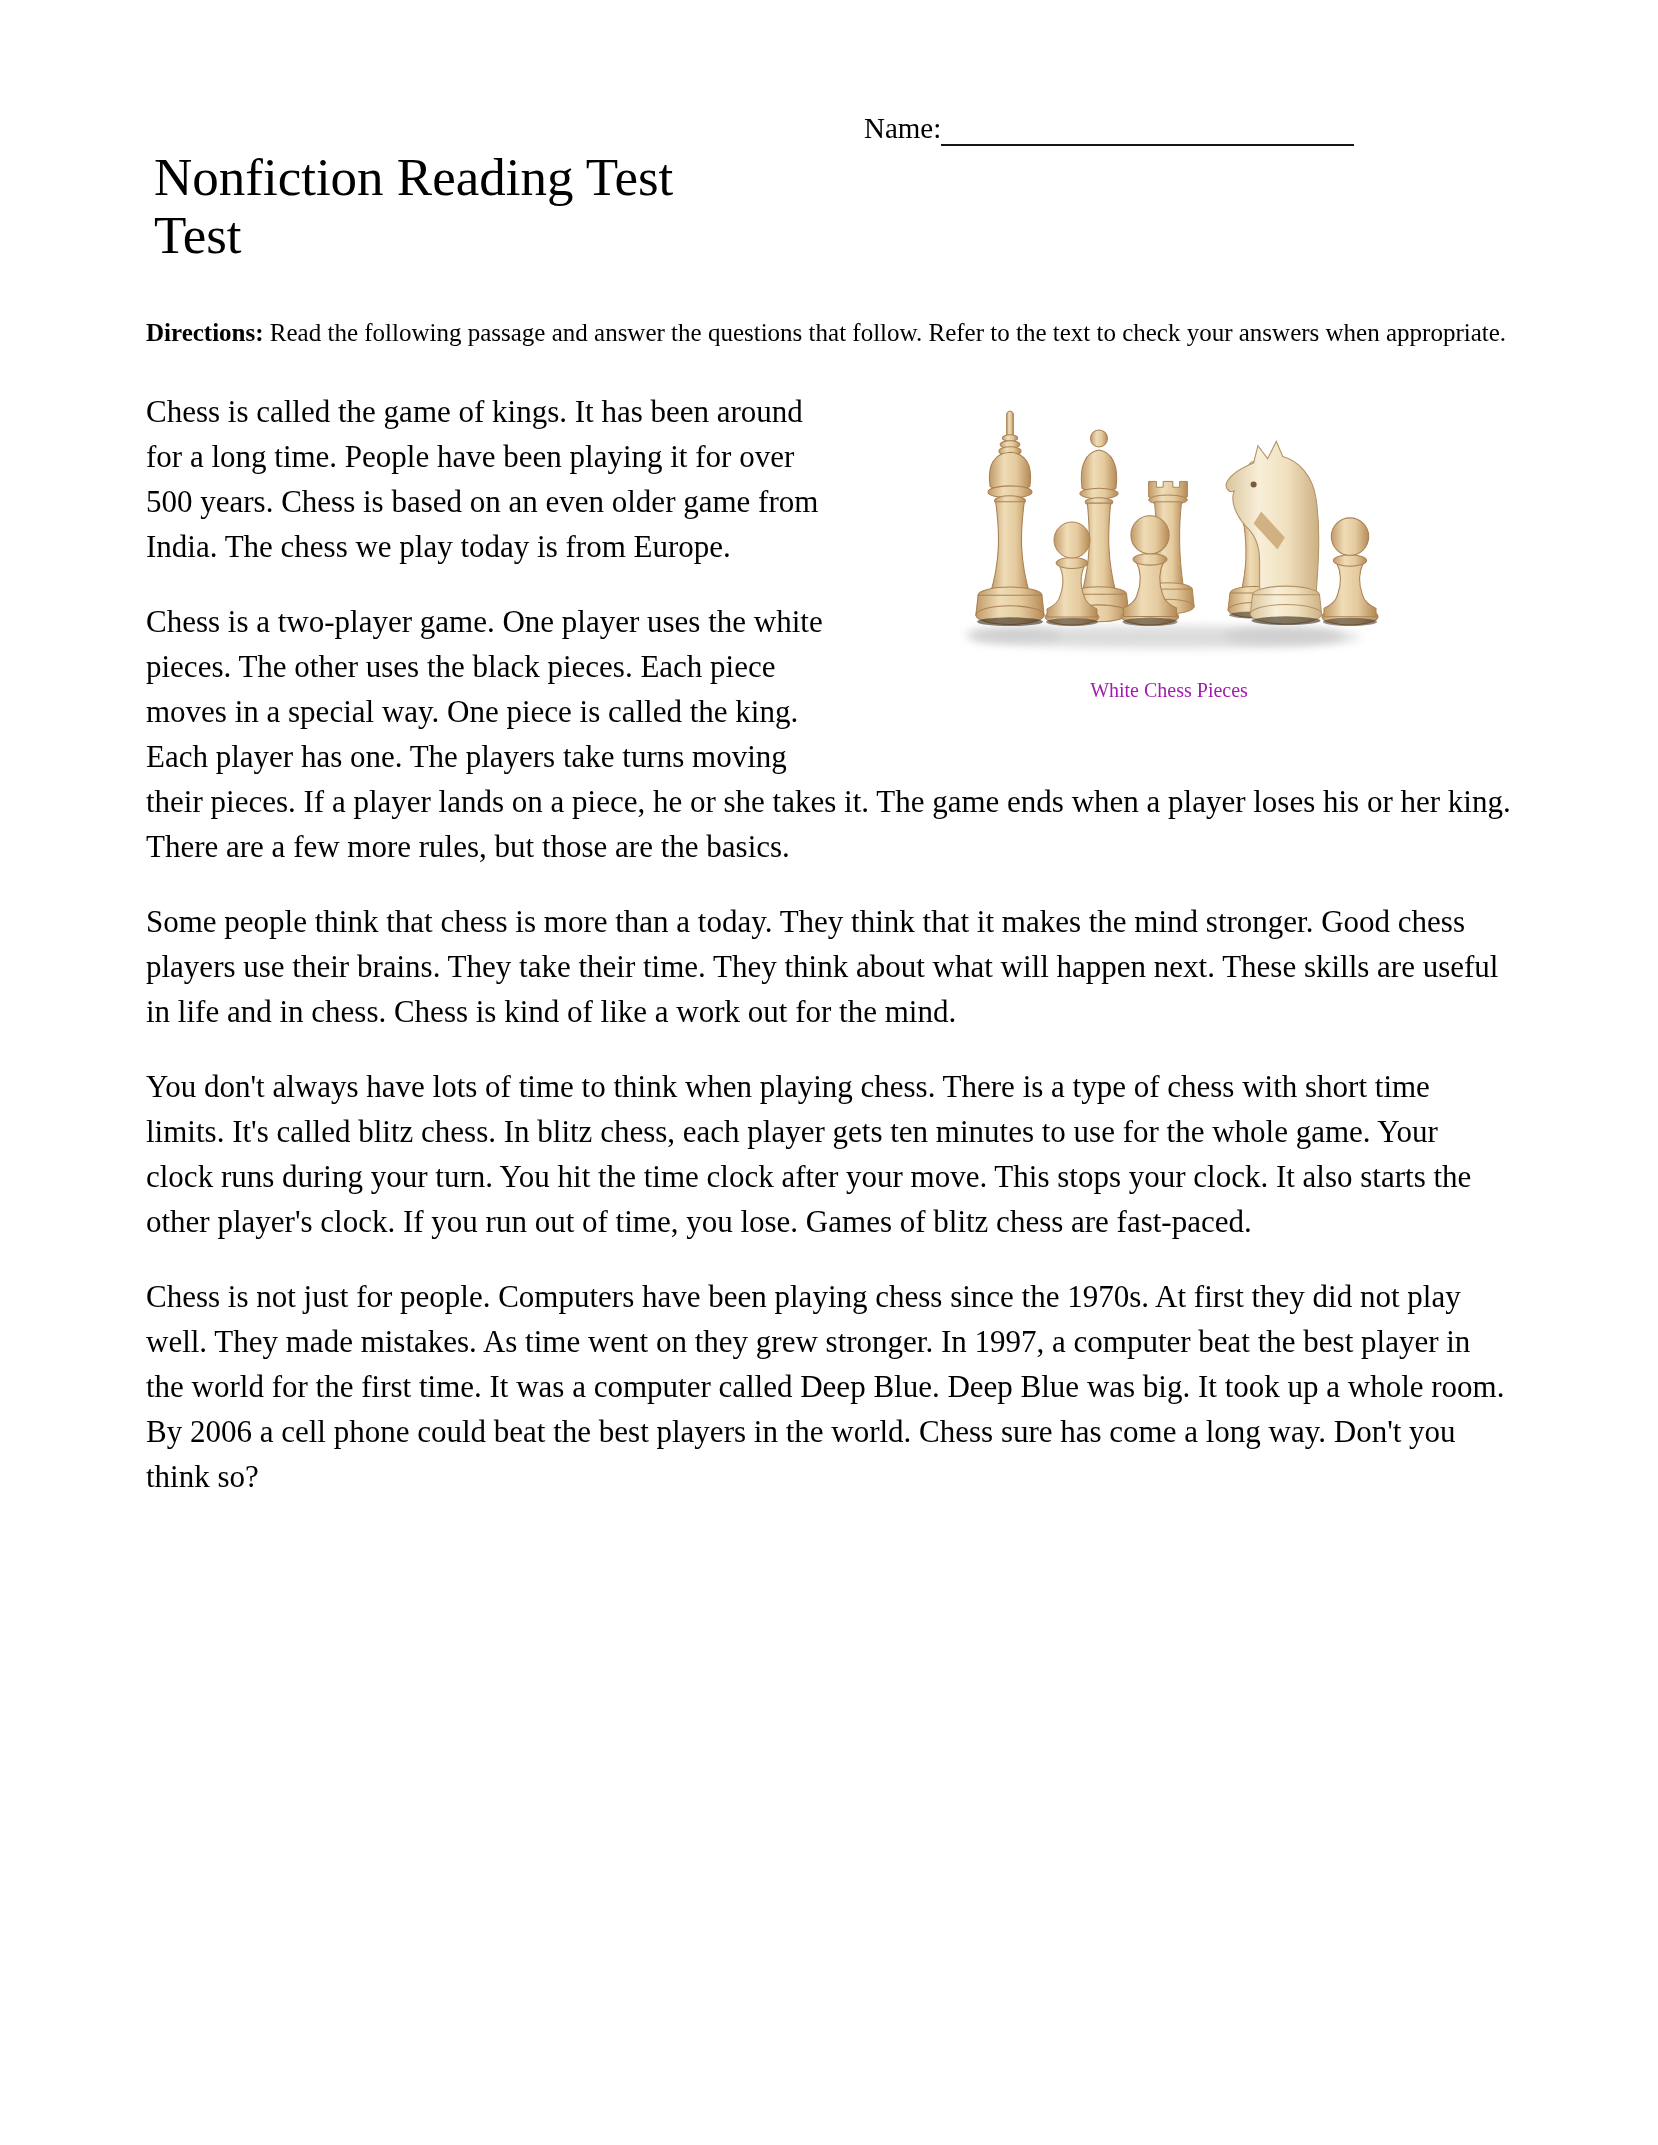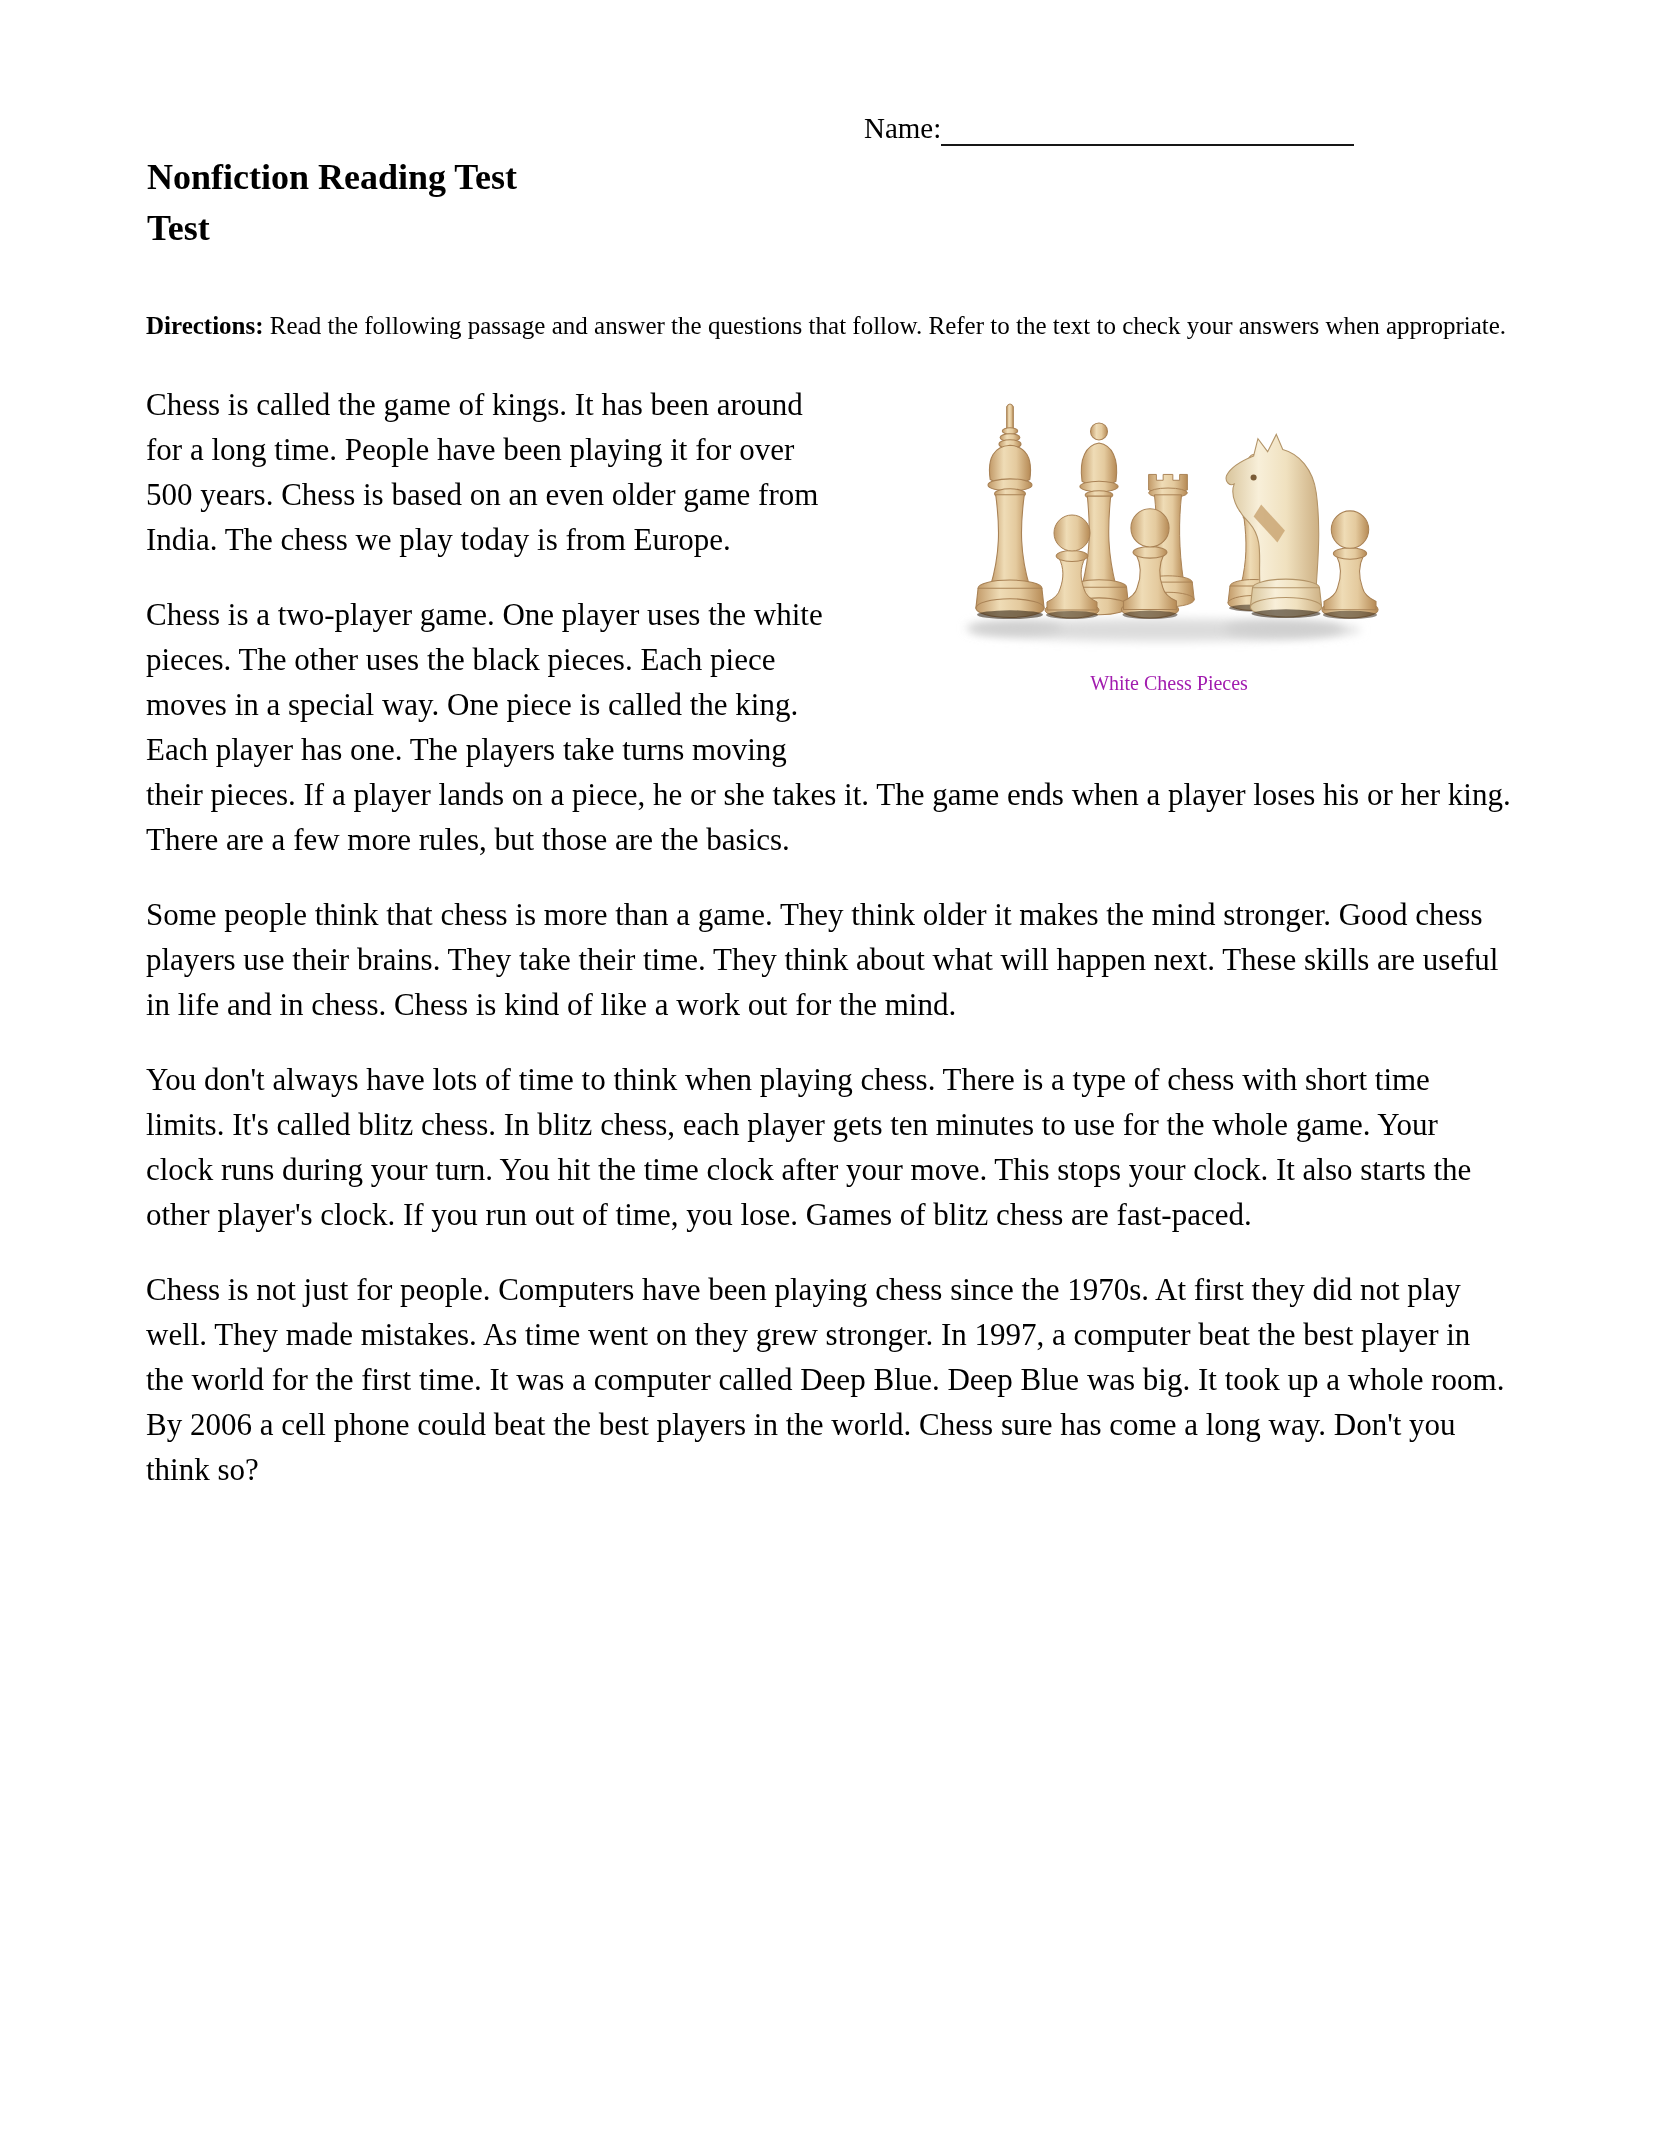--- a/index.html
+++ b/index.html
@@ -37,23 +37,23 @@
   .name-line {
     flex: 1;
     height: 32px;
     border-bottom: 2px solid #161616;
   }
   
   .title-block {
     margin-top: 152px;
   }
   .page-title, .page-subtitle {
-    margin: 1px;
-    font-size: 36px;
-    font-weight: bold;
+    margin: 8px;
+    font-size: 53px;
+    font-weight: normal;
     line-height: 50px;
   }
   
   .directions {
     margin: 50px 0 0 0;
     font-size: 25px;
     line-height: 45px;
   }
   .bold { font-weight: bold; }
   
@@ -225,19 +225,19 @@
           <use href="#knight" transform="translate(332,222) scale(1.08) translate(0,-222)"></use>
 
           <use href="#king" transform="translate(56,222) scale(1.1) translate(0,-222)"></use>
           <use href="#pawn" transform="translate(396,222) scale(1.04) translate(0,-222)"></use>
         </svg>
         <figcaption>White Chess Pieces</figcaption>
       </figure>
 
       <p>Chess is called the game of kings. It has been around for a long time. People have been playing it for over 500 years. Chess is based on an even older game from India. The chess we play today is from Europe.</p>
       <p>Chess is a two-player game. One player uses the white pieces. The other uses the black pieces. Each piece moves in a special way. One piece is called the king. Each player has one. The players take turns moving their pieces. If a player lands on a piece, he or she takes it. The game ends when a player loses his or her king. There are a few more rules, but those are the basics.</p>
-      <p>Some people think that chess is more than a game. They think older it makes the mind stronger. Good chess players use their brains. They take their time. They think about what will happen next. These skills are useful in life and in chess. Chess is kind of like a work out for the mind.</p>
+      <p>Some people think that chess is more than a today. They think that it makes the mind stronger. Good chess players use their brains. They take their time. They think about what will happen next. These skills are useful in life and in chess. Chess is kind of like a work out for the mind.</p>
       <p>You don't always have lots of time to think when playing chess. There is a type of chess with short time limits. It's called blitz chess. In blitz chess, each player gets ten minutes to use for the whole game. Your clock runs during your turn. You hit the time clock after your move. This stops your clock. It also starts the other player's clock. If you run out of time, you lose. Games of blitz chess are fast-paced.</p>
       <p>Chess is not just for people. Computers have been playing chess since the 1970s. At first they did not play well. They made mistakes. As time went on they grew stronger. In 1997, a computer beat the best player in the world for the first time. It was a computer called Deep Blue. Deep Blue was big. It took up a whole room. By 2006 a cell phone could beat the best players in the world. Chess sure has come a long way. Don't you think so?</p>
     </div>
 
   </div>
 </div>
 
 </body></html>

